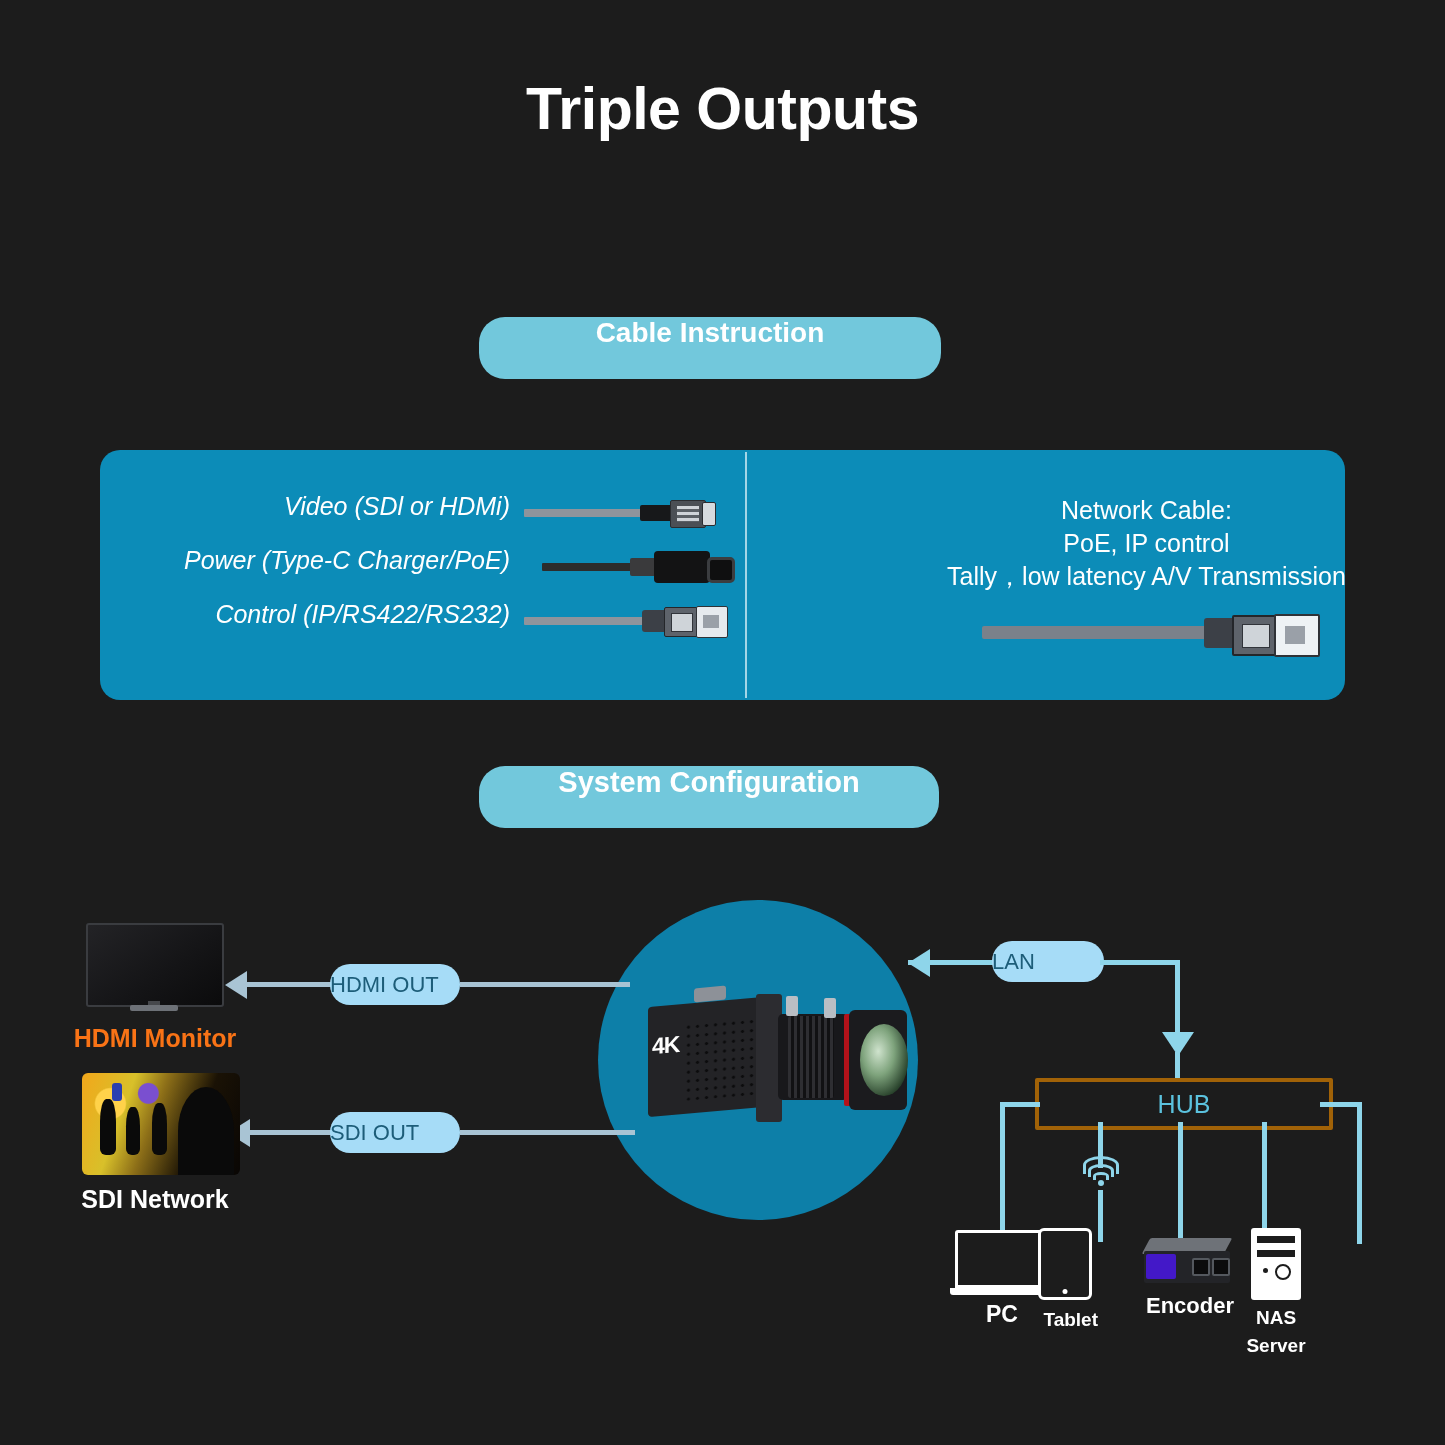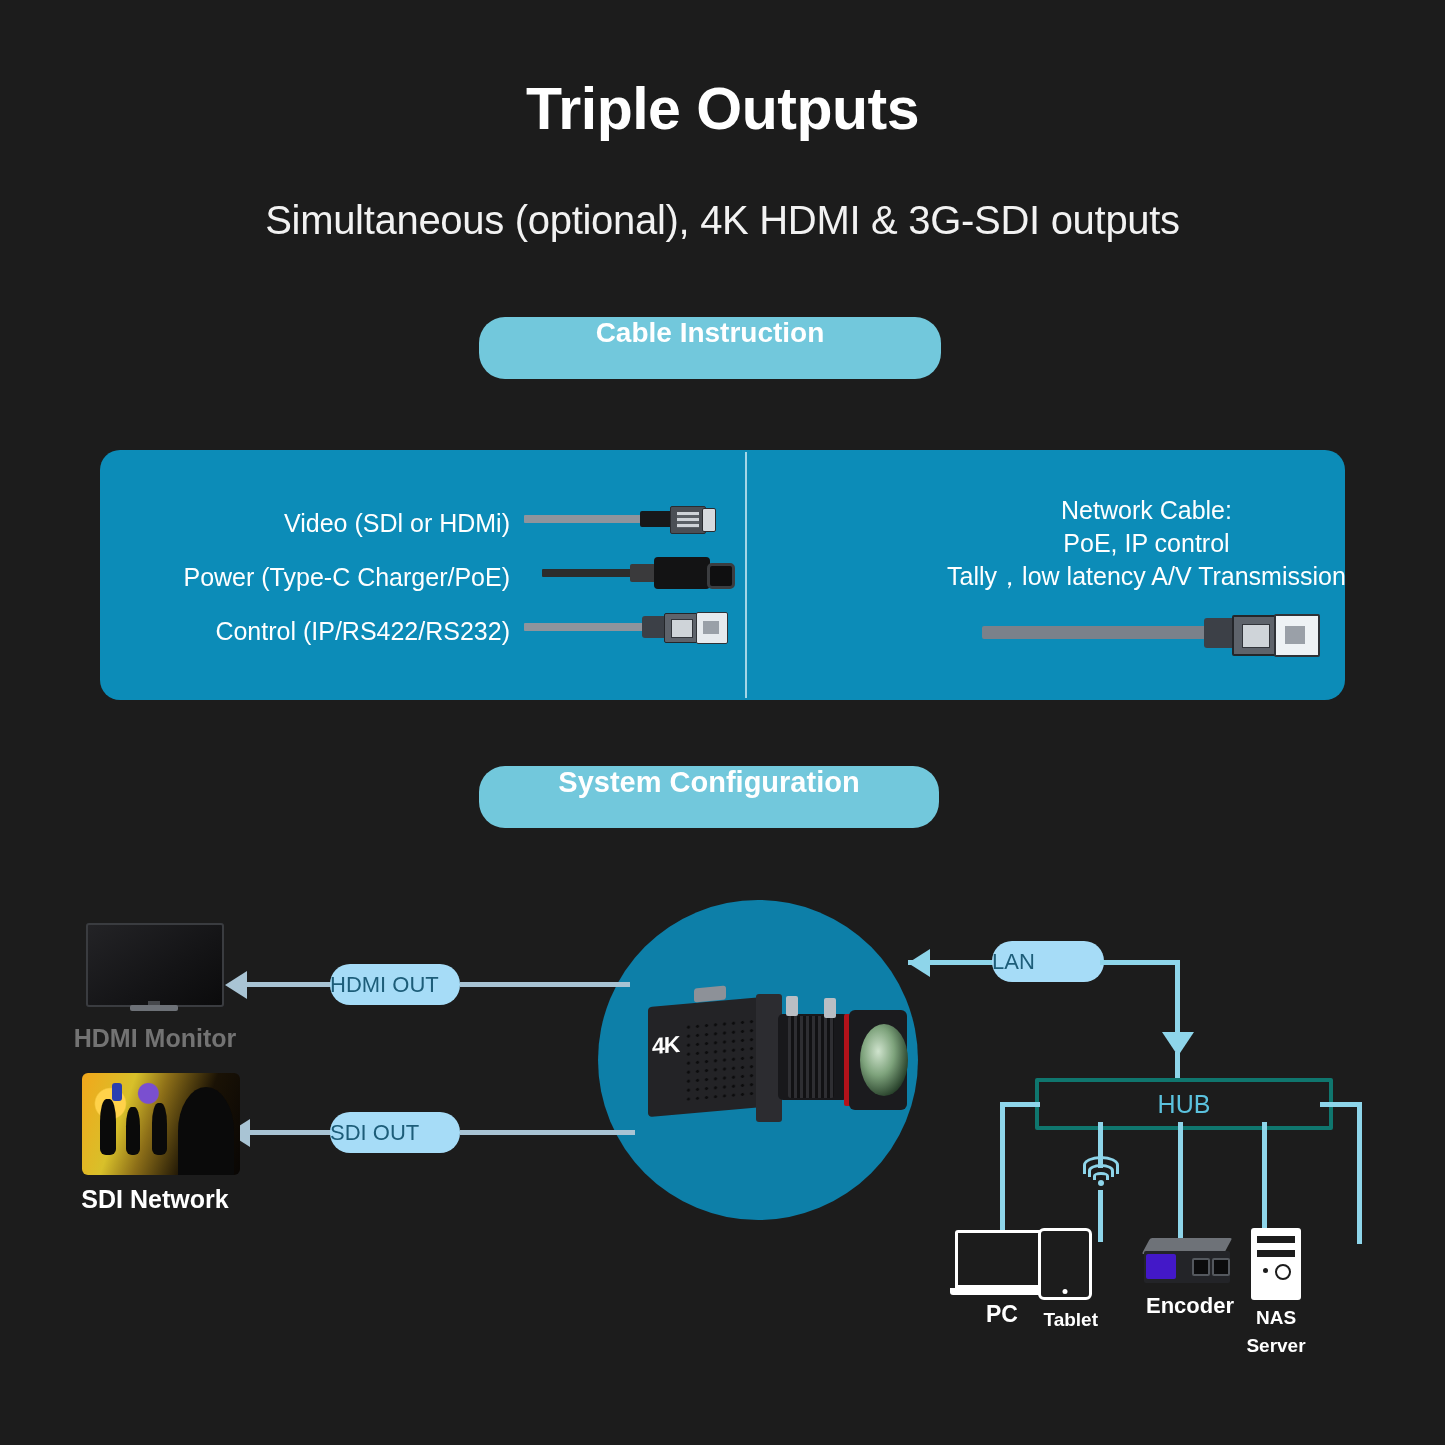--- a/index.html
+++ b/index.html
@@ -47,21 +47,21 @@
     background:#0c8cb8;border-radius:20px;
     overflow:hidden;
   }
   .panel-divider{
     position:absolute;left:745px;top:452px;width:2px;height:246px;
     background:#bfe3ef;opacity:.85;
   }
   .cable-rows{position:absolute;left:0;top:0;width:645px;height:250px;}
   .cable-row{
     position:absolute;left:45px;width:580px;height:46px;
-    display:flex;align-items:flex-end;
+    display:flex;align-items:flex-start;font-style:italic;
   }
   .cable-row .lbl{
     color:#ffffff;font-size:25px;white-space:nowrap;
     text-align:right;width:365px;
   }
   .cable-art{position:relative;margin-left:14px;width:200px;height:40px;}
   #row-video{top:42px;}
   #row-power{top:96px;}
   #row-control{top:150px;}
 
@@ -147,21 +147,21 @@
   #knob1{left:148px;top:16px;}
   #knob2{left:186px;top:18px;}
 
   
   .hdmi-monitor{position:absolute;left:86px;top:63px;width:134px;height:80px;
     background:linear-gradient(145deg,#232326 0%,#141416 60%,#0b0b0c 100%);
     border:2px solid #3a3c40;border-radius:3px;}
   .hdmi-stand{position:absolute;left:130px;top:145px;width:48px;height:6px;background:#6d7177;border-radius:2px;}
   .hdmi-neck{position:absolute;left:148px;top:141px;width:12px;height:6px;background:#46484c;}
   .label-hdmi-mon{position:absolute;left:70px;top:164px;width:170px;text-align:center;
-    font-size:25px;font-weight:bold;color:#737373;}
+    font-size:25px;font-weight:bold;color:#f97316;}
 
   .sdi-monitor{position:absolute;left:82px;top:213px;width:158px;height:102px;border-radius:6px;overflow:hidden;
     background:
       radial-gradient(circle at 18% 30%, #ffd24a 0 10%, transparent 11%),
       radial-gradient(circle at 42% 20%, #7a4fd0 0 8%, transparent 9%),
       linear-gradient(110deg,#f2a71b 0%,#d8c02a 28%,#8d6f18 45%,#1a1205 70%,#090604 100%);}
   .sdi-monitor .fig{position:absolute;background:#0a0a0a;border-radius:40% 40% 6px 6px;}
   #fig1{left:18px;top:26px;width:16px;height:56px;}
   #fig2{left:44px;top:34px;width:14px;height:48px;}
   #fig3{left:70px;top:30px;width:15px;height:52px;}
@@ -192,21 +192,21 @@
     display:flex;align-items:center;
     color:#1d5d79;font-size:22px;
   }
   #pill-hdmi{left:330px;top:104px;width:130px;height:41px;}
   #pill-sdi{left:330px;top:252px;width:130px;height:41px;}
   #pill-lan{left:992px;top:81px;width:112px;height:41px;}
 
   
   .hub-box{
     position:absolute;left:1035px;top:218px;width:290px;height:44px;
-    border:4px solid #0f766e;border-radius:2px;background:transparent;
+    border:4px solid #a16207;border-radius:2px;background:transparent;
     display:flex;align-items:center;justify-content:center;
     color:#5bc2de;font-size:25px;
   }
 
   
   .dev{position:absolute;text-align:center;}
   .dev .cap{color:#ffffff;font-weight:bold;line-height:21px;}
 
   
   #dev-pc{left:946px;top:370px;width:112px;}
@@ -260,21 +260,20 @@
   #w2{top:8px;width:20px;height:10px;}
   #w3{top:16px;width:10px;height:5px;}
   .wifi .dotw{position:absolute;left:50%;top:24px;transform:translateX(-50%);width:6px;height:6px;border-radius:50%;background:#8ed5ea;}
 </style>
 </head>
 <body>
 
 <div class="root">
 
   <div class="title">Triple Outputs</div>
-  <div class="subtitle">Simultaneous (optional), 4K HDMI &amp; 3G-SDI outputs</div>
 
   <div class="section-btn" id="cable-btn">
     <span>Cable Instruction</span>
   </div>
 
   <div class="cable-panel">
 
     <div class="cable-rows">
 
       <div class="cable-row" id="row-video">

